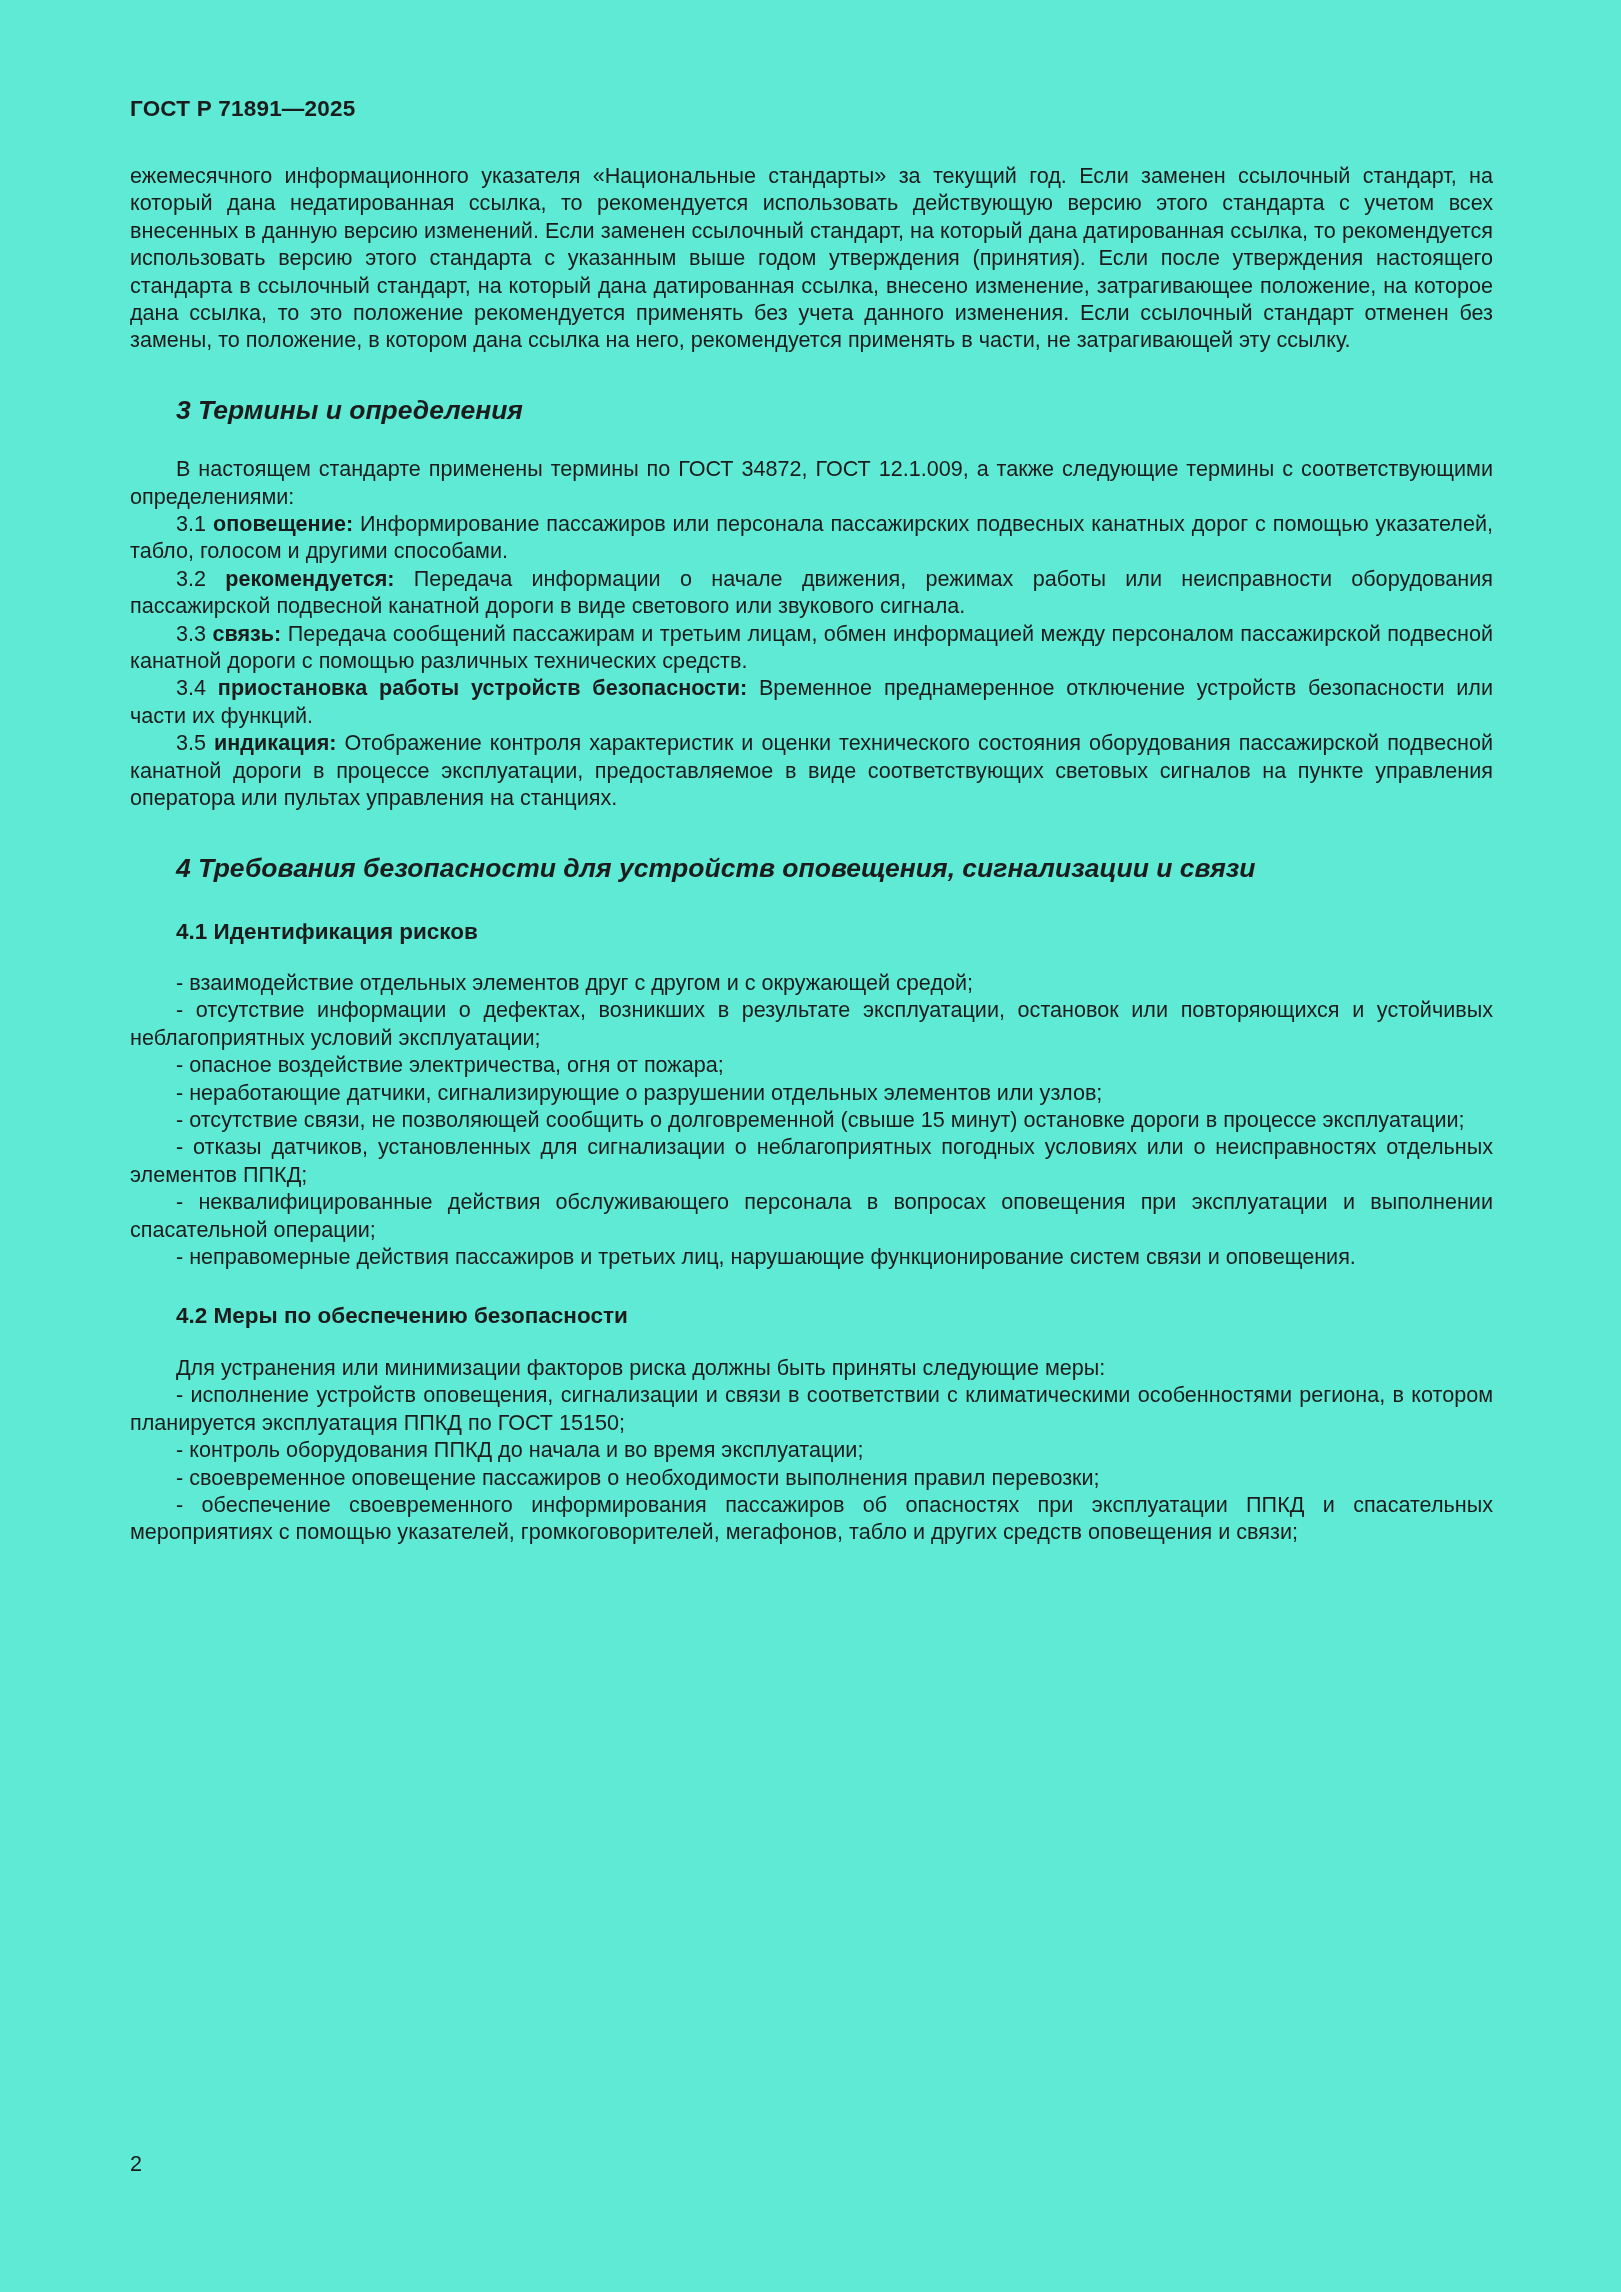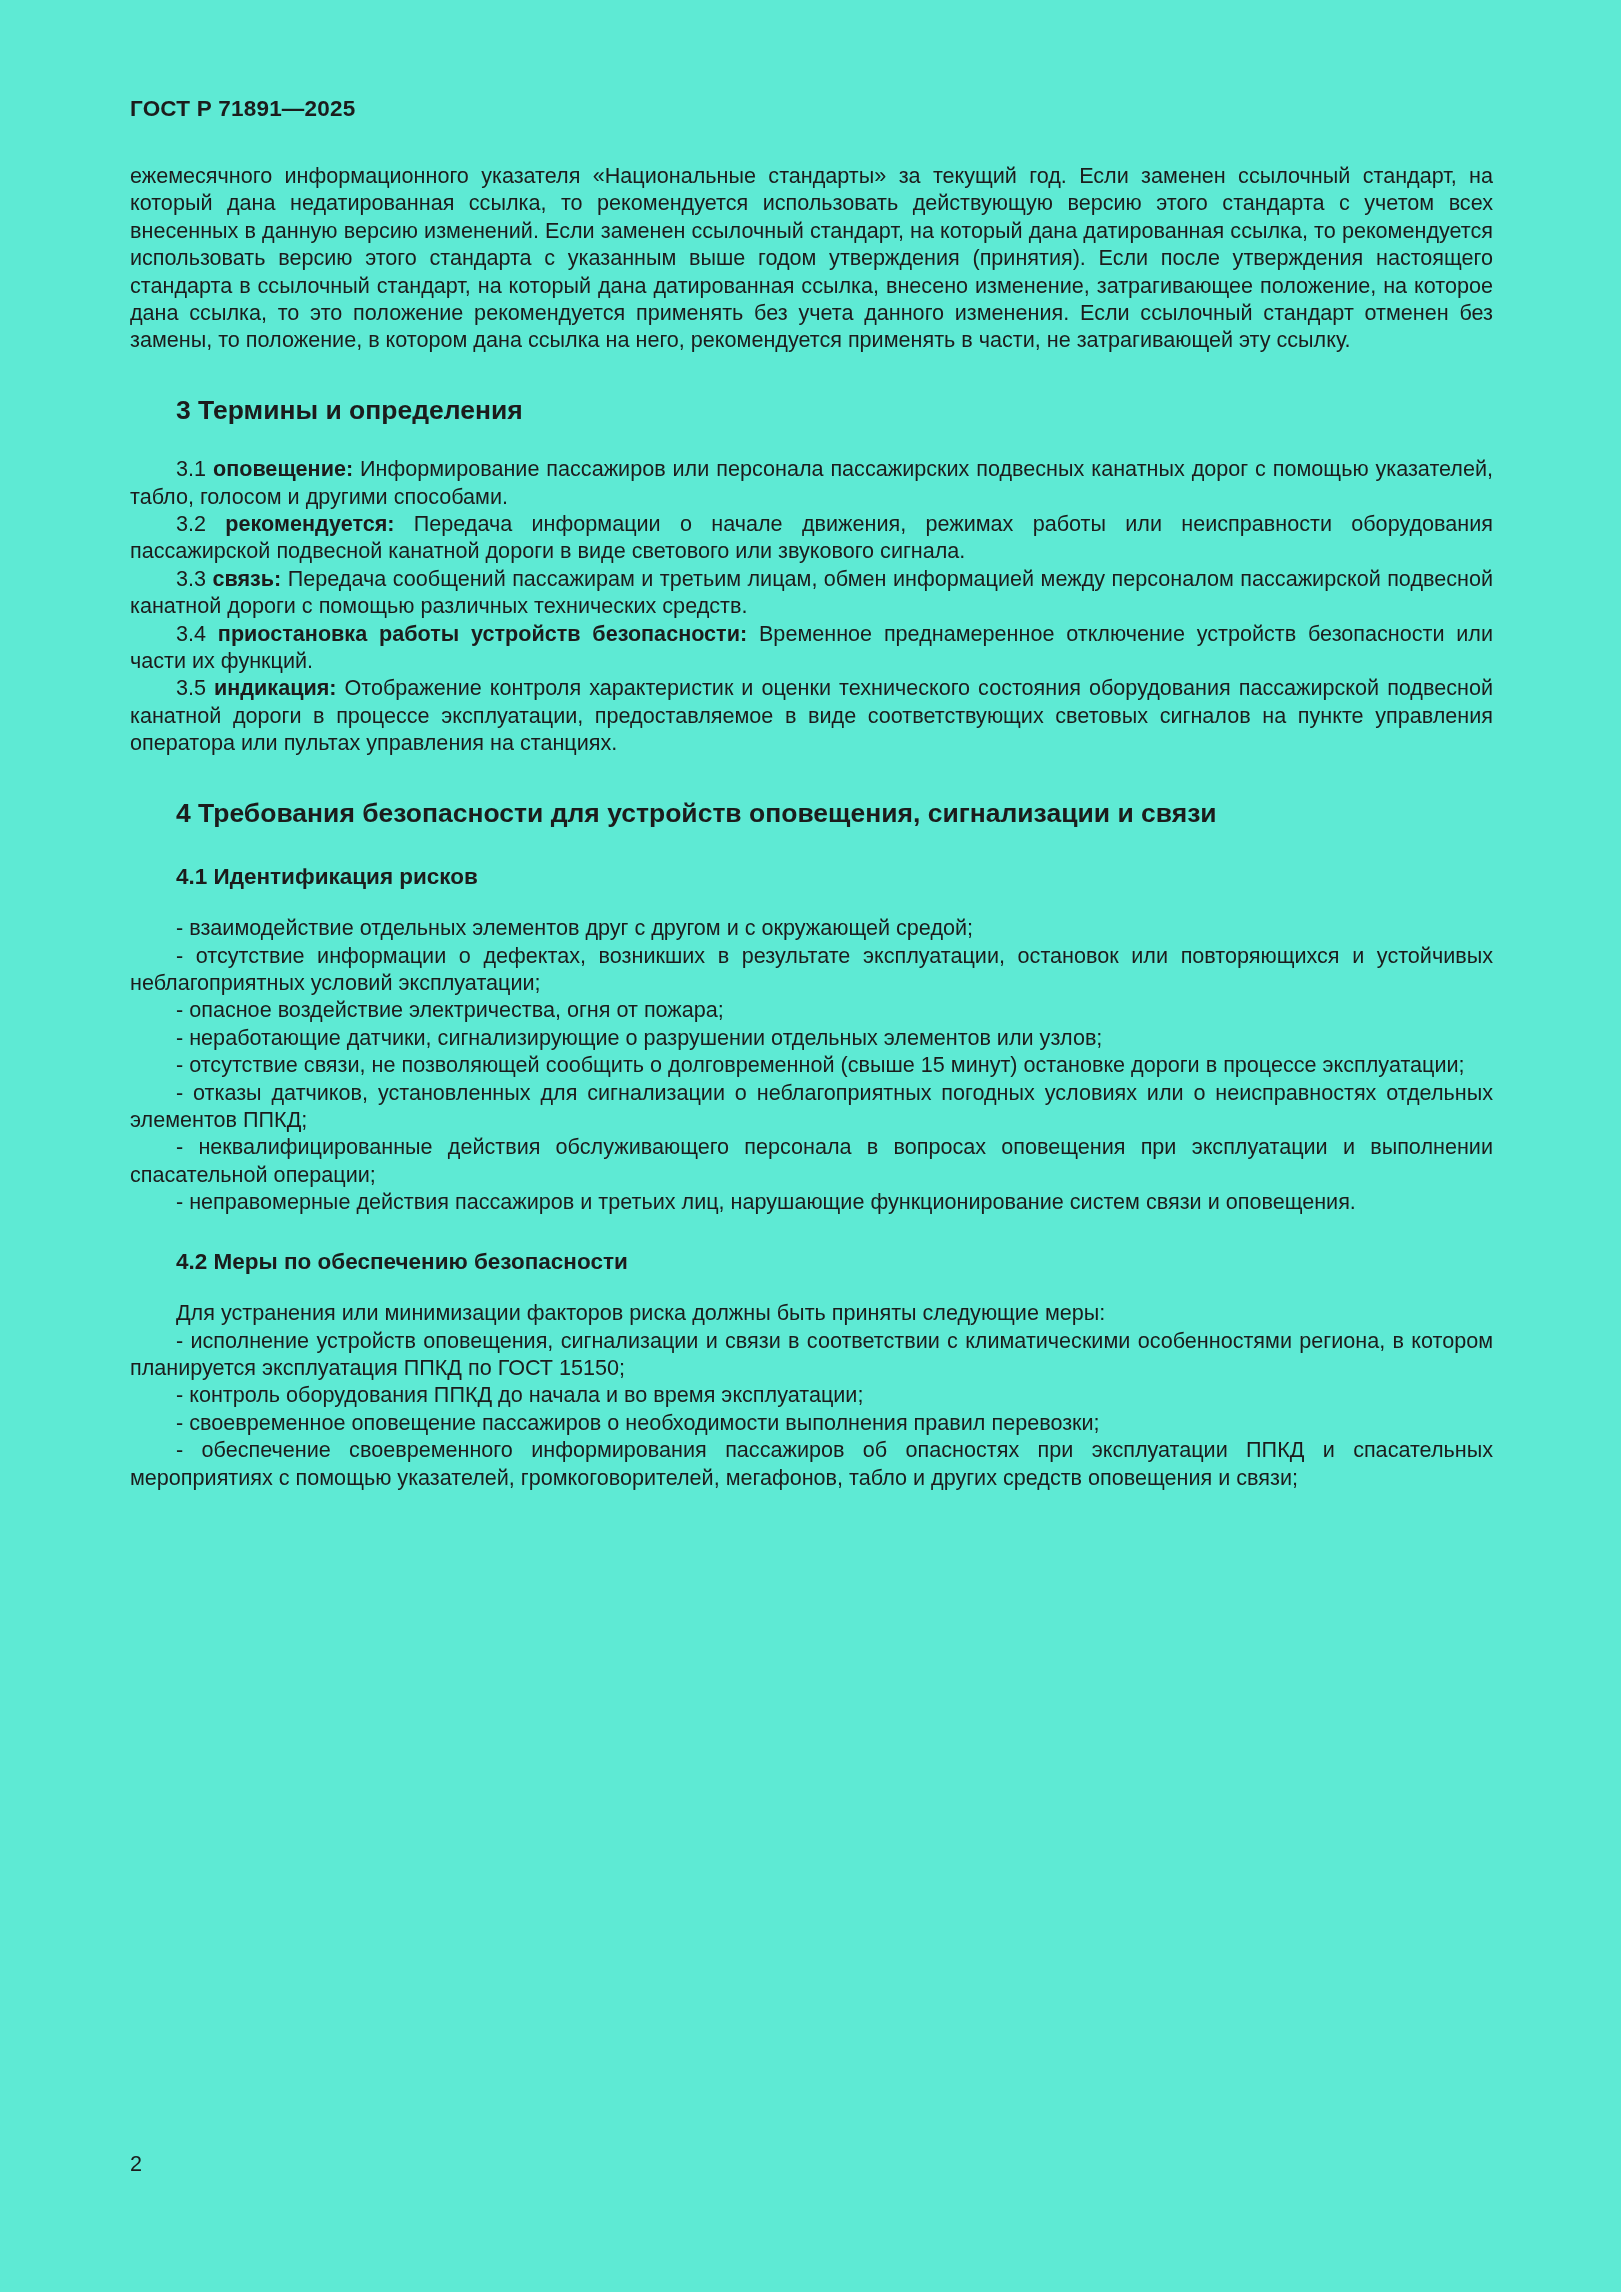--- a/index.html
+++ b/index.html
@@ -28,20 +28,21 @@
   }
   .para.no-indent { text-indent: 0; margin-top: 40px; }
   .section-heading {
     font-size: 26.5px;
     line-height: 35px;
     font-weight: bold;
     padding-left: 46px;
     margin-top: 39px;
     margin-bottom: 27.4px;
     max-width: 1215px;
+    font-style: italic;
   }
   .subsection-heading {
     font-size: 22.5px;
     line-height: 29px;
     font-weight: bold;
     padding-left: 46px;
     margin-top: 31px;
     margin-bottom: 23.5px;
   }
   .term-name { font-weight: bold; }
@@ -56,20 +57,21 @@
 <body>
 
 <div class="page">
 
   <div class="doc-header">ГОСТ Р 71891—2025</div>
 
   <p class="para no-indent">ежемесячного информационного указателя «Национальные стандарты» за текущий год. Если заменен ссылочный стандарт, на который дана недатированная ссылка, то рекомендуется использовать действующую версию этого стандарта с учетом всех внесенных в данную версию изменений. Если заменен ссылочный стандарт, на который дана датированная ссылка, то рекомендуется использовать версию этого стандарта с указанным выше годом утверждения (принятия). Если после утверждения настоящего стандарта в ссылочный стандарт, на который дана датированная ссылка, внесено изменение, затрагивающее положение, на которое дана ссылка, то это положение рекомендуется применять без учета данного изменения. Если ссылочный стандарт отменен без замены, то положение, в котором дана ссылка на него, рекомендуется применять в части, не затрагивающей эту ссылку.</p>
 
   <h2 class="section-heading">3 Термины и определения</h2>
 
+  <p class="para">В настоящем стандарте применены термины по ГОСТ 34872, ГОСТ 12.1.009, а также следующие термины с соответствующими определениями:</p>
 
   <p class="para"><span>3.1</span> <span class="term-name">оповещение:</span> <span>Информирование пассажиров или персонала пассажирских подвесных канатных дорог с помощью указателей, табло, голосом и другими способами.</span></p>
 
   <p class="para"><span>3.2</span> <span class="term-name">рекомендуется:</span> <span>Передача информации о начале движения, режимах работы или неисправности оборудования пассажирской подвесной канатной дороги в виде светового или звукового сигнала.</span></p>
 
   <p class="para"><span>3.3</span> <span class="term-name">связь:</span> <span>Передача сообщений пассажирам и третьим лицам, обмен информацией между персоналом пассажирской подвесной канатной дороги с помощью различных технических средств.</span></p>
 
   <p class="para"><span>3.4</span> <span class="term-name">приостановка работы устройств безопасности:</span> <span>Временное преднамеренное отключение устройств безопасности или части их функций.</span></p>
 
   <p class="para"><span>3.5</span> <span class="term-name">индикация:</span> <span>Отображение контроля характеристик и оценки технического состояния оборудования пассажирской подвесной канатной дороги в процессе эксплуатации, предоставляемое в виде соответствующих световых сигналов на пункте управления оператора или пультах управления на станциях.</span></p>

